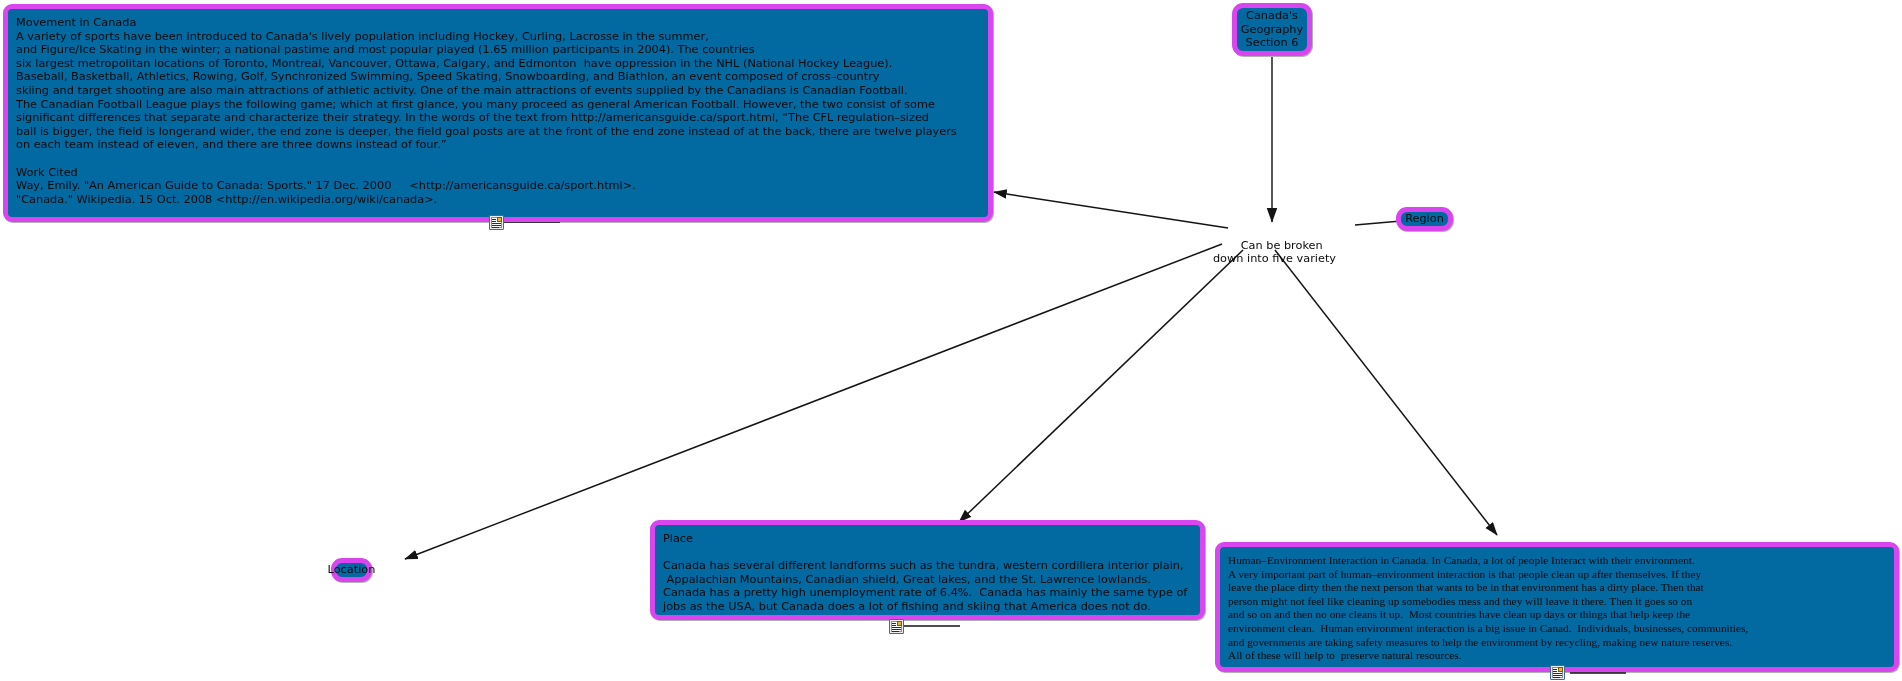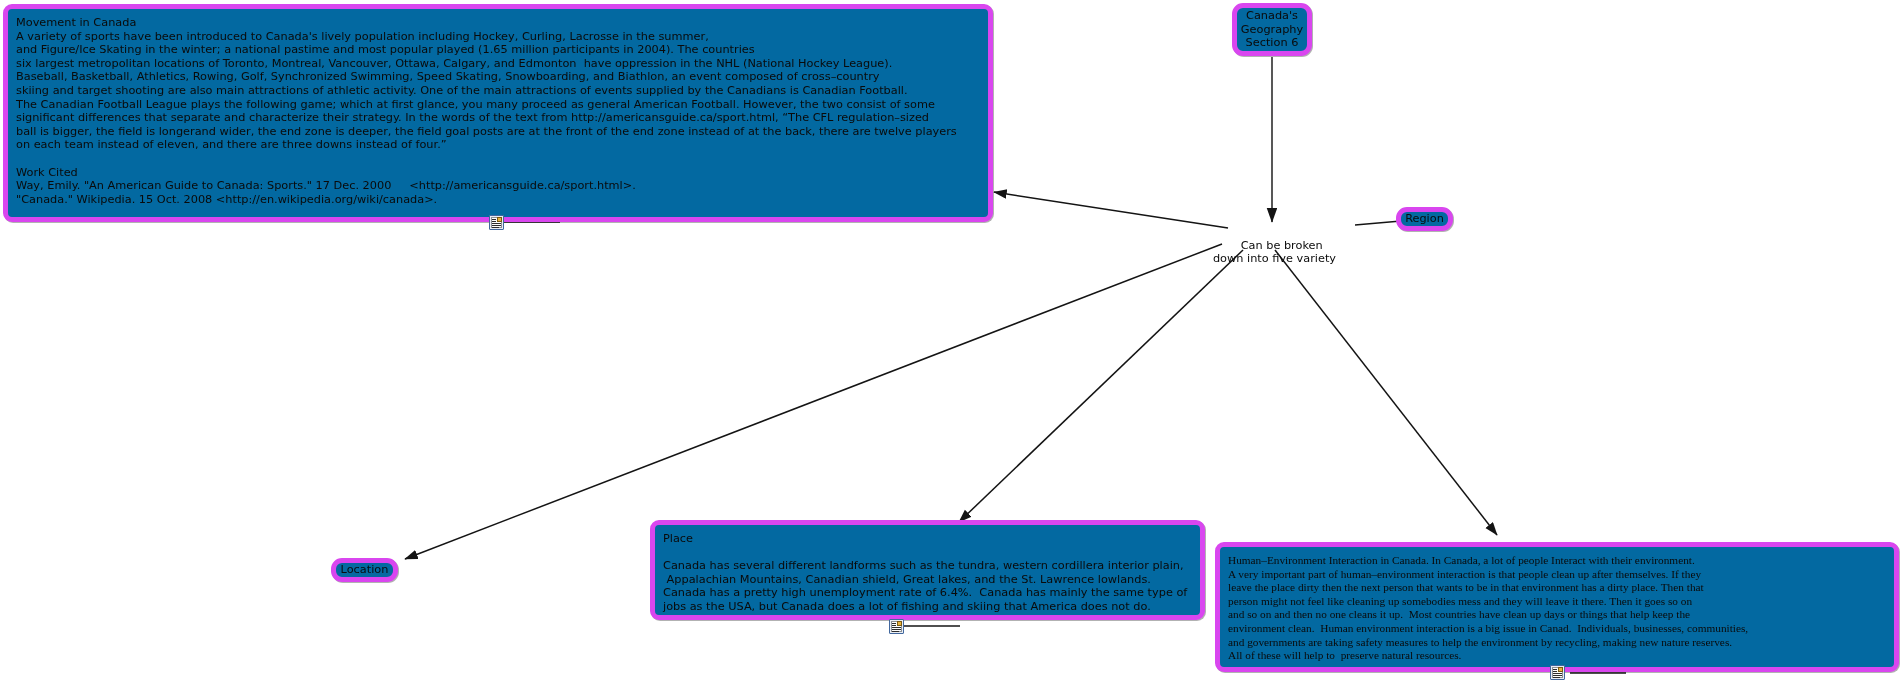--- a/index.html
+++ b/index.html
@@ -143,21 +143,21 @@
 
   <div class="free-label" style="left:1212px; top:225px; width:125px;">
     <span>Can be broken
 down into five variety</span>
   </div>
 
   <div class="node pill" style="left:1396px; top:207px; width:57px; height:24px;">
     <span class="node-text">Region</span>
   </div>
 
-  <div class="node pill" style="left:331px; top:558px; width:67px; height:24px;">
+  <div class="node pill" style="left:331px; top:558px; width:41px; height:24px;">
     <span class="node-text">Location</span>
   </div>
 
   <div class="node text-box" style="left:3px; top:4px; width:990px; height:218px;">
     <span class="node-text">Movement in Canada
 A variety of sports have been introduced to Canada's lively population including Hockey, Curling, Lacrosse in the summer,
 and Figure/Ice Skating in the winter; a national pastime and most popular played (1.65 million participants in 2004). The countries
 six largest metropolitan locations of Toronto, Montreal, Vancouver, Ottawa, Calgary, and Edmonton  have oppression in the NHL (National Hockey League).
 Baseball, Basketball, Athletics, Rowing, Golf, Synchronized Swimming, Speed Skating, Snowboarding, and Biathlon, an event composed of cross–country
 skiing and target shooting are also main attractions of athletic activity. One of the main attractions of events supplied by the Canadians is Canadian Football.

